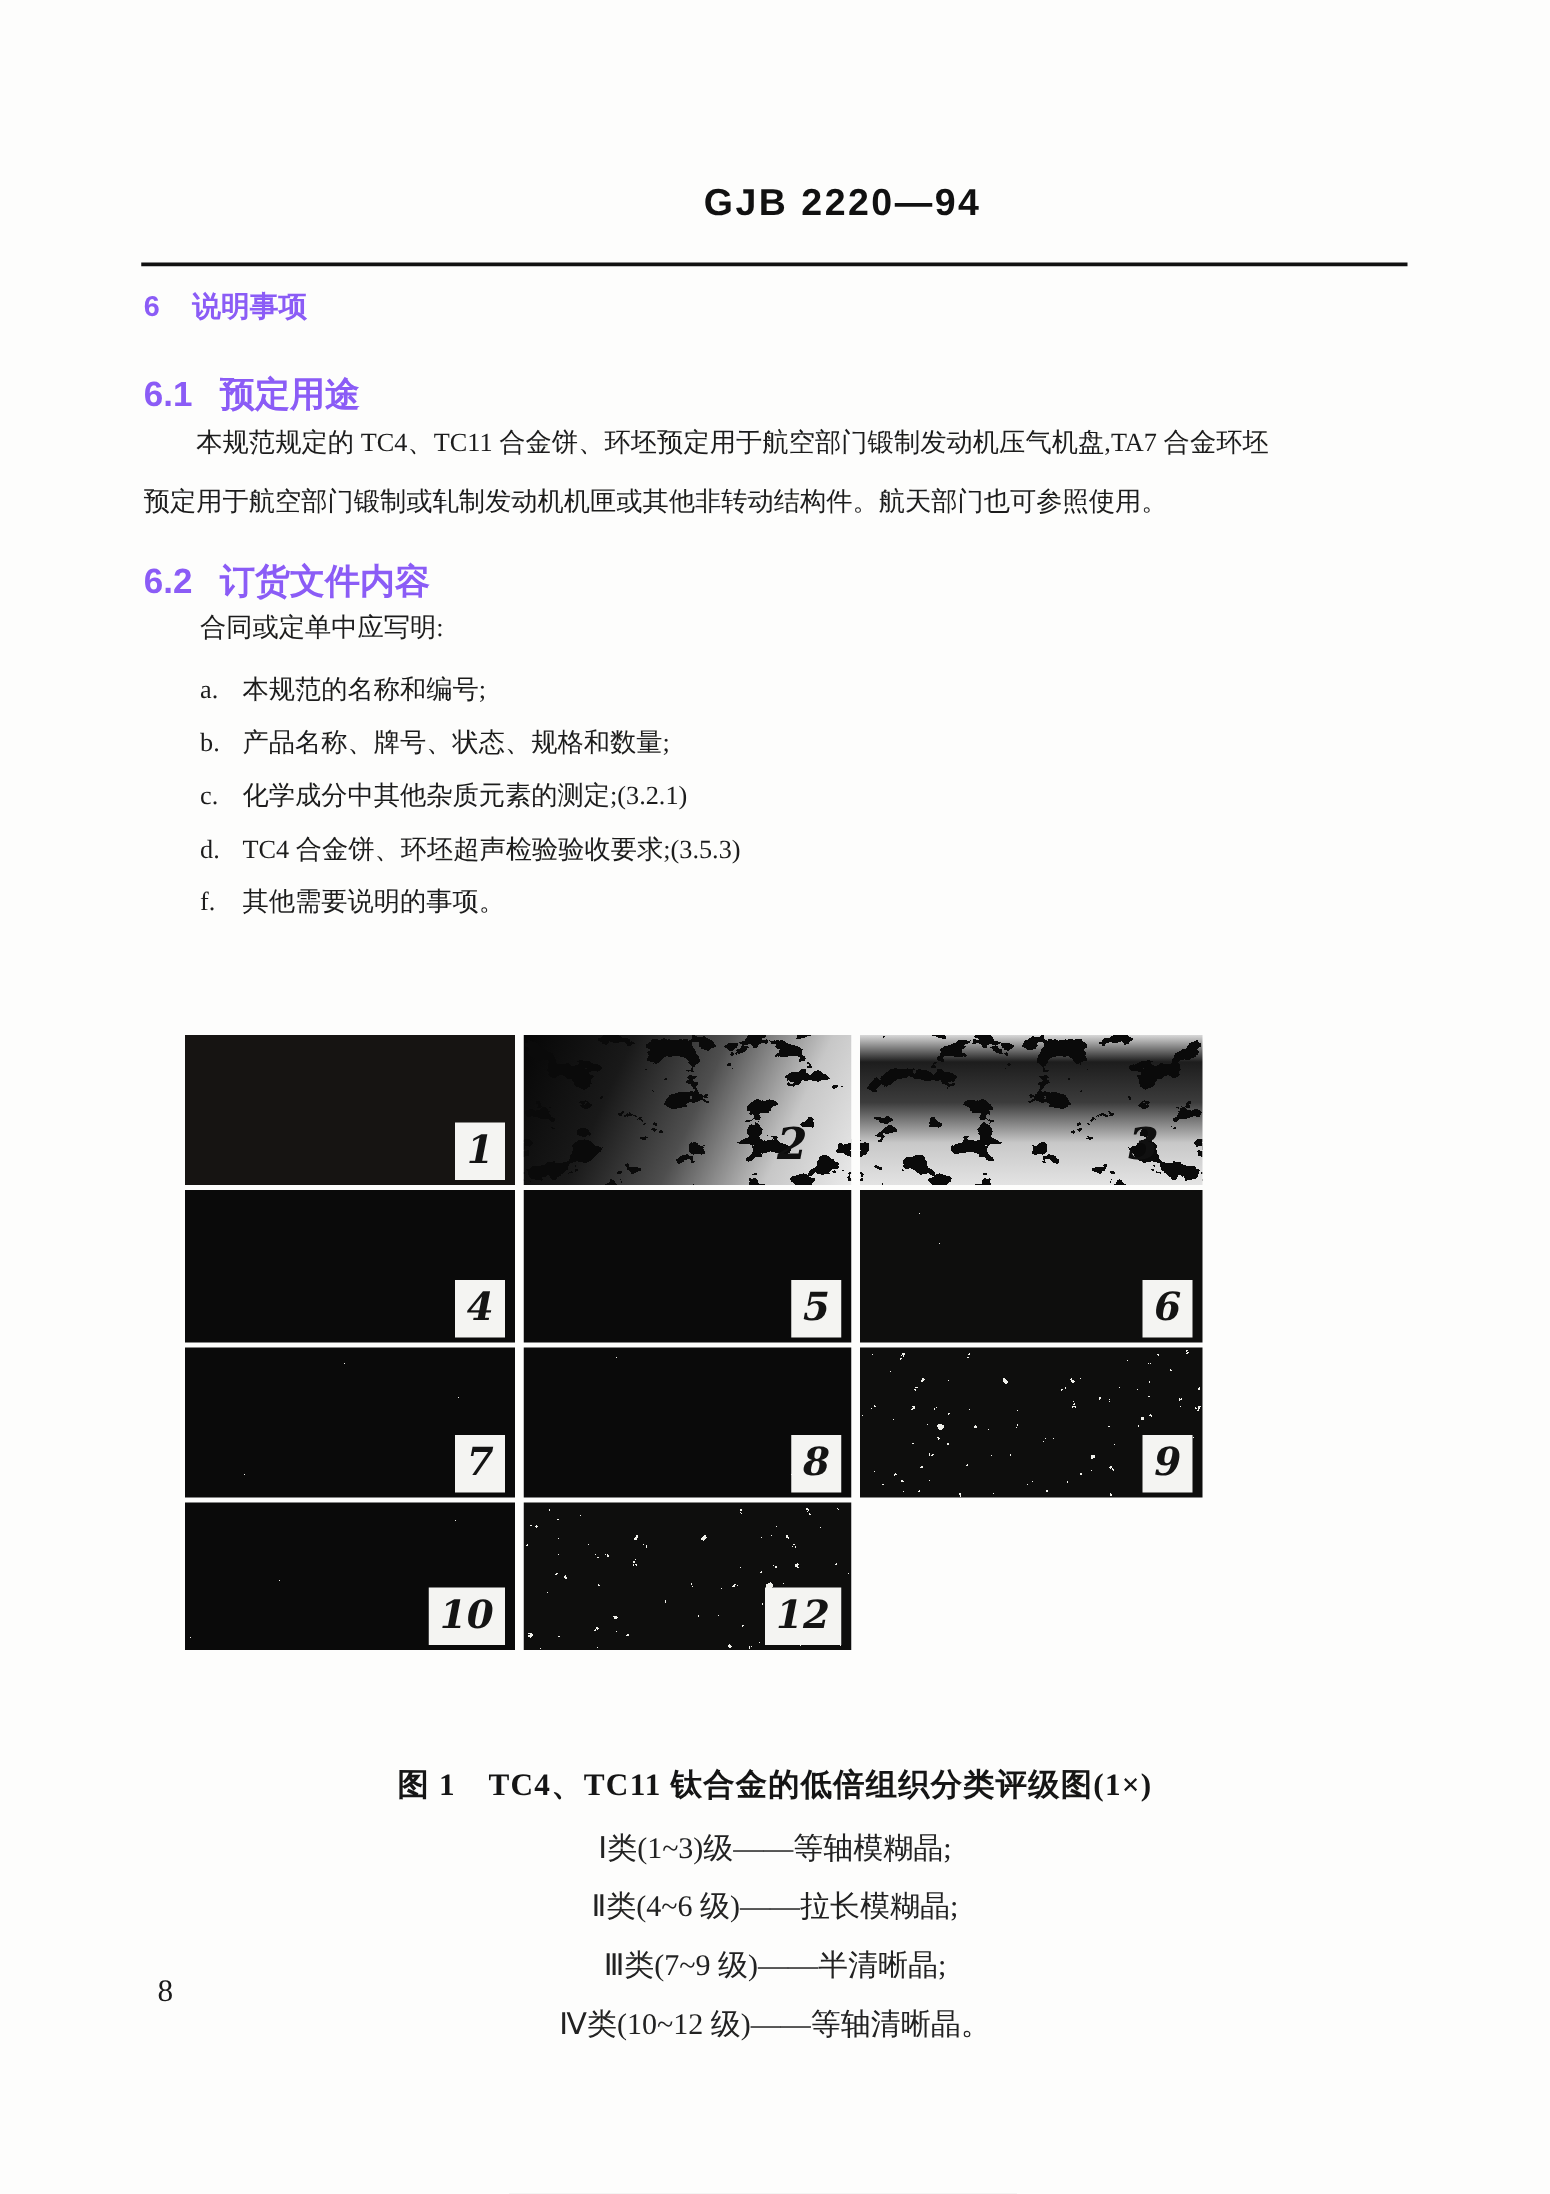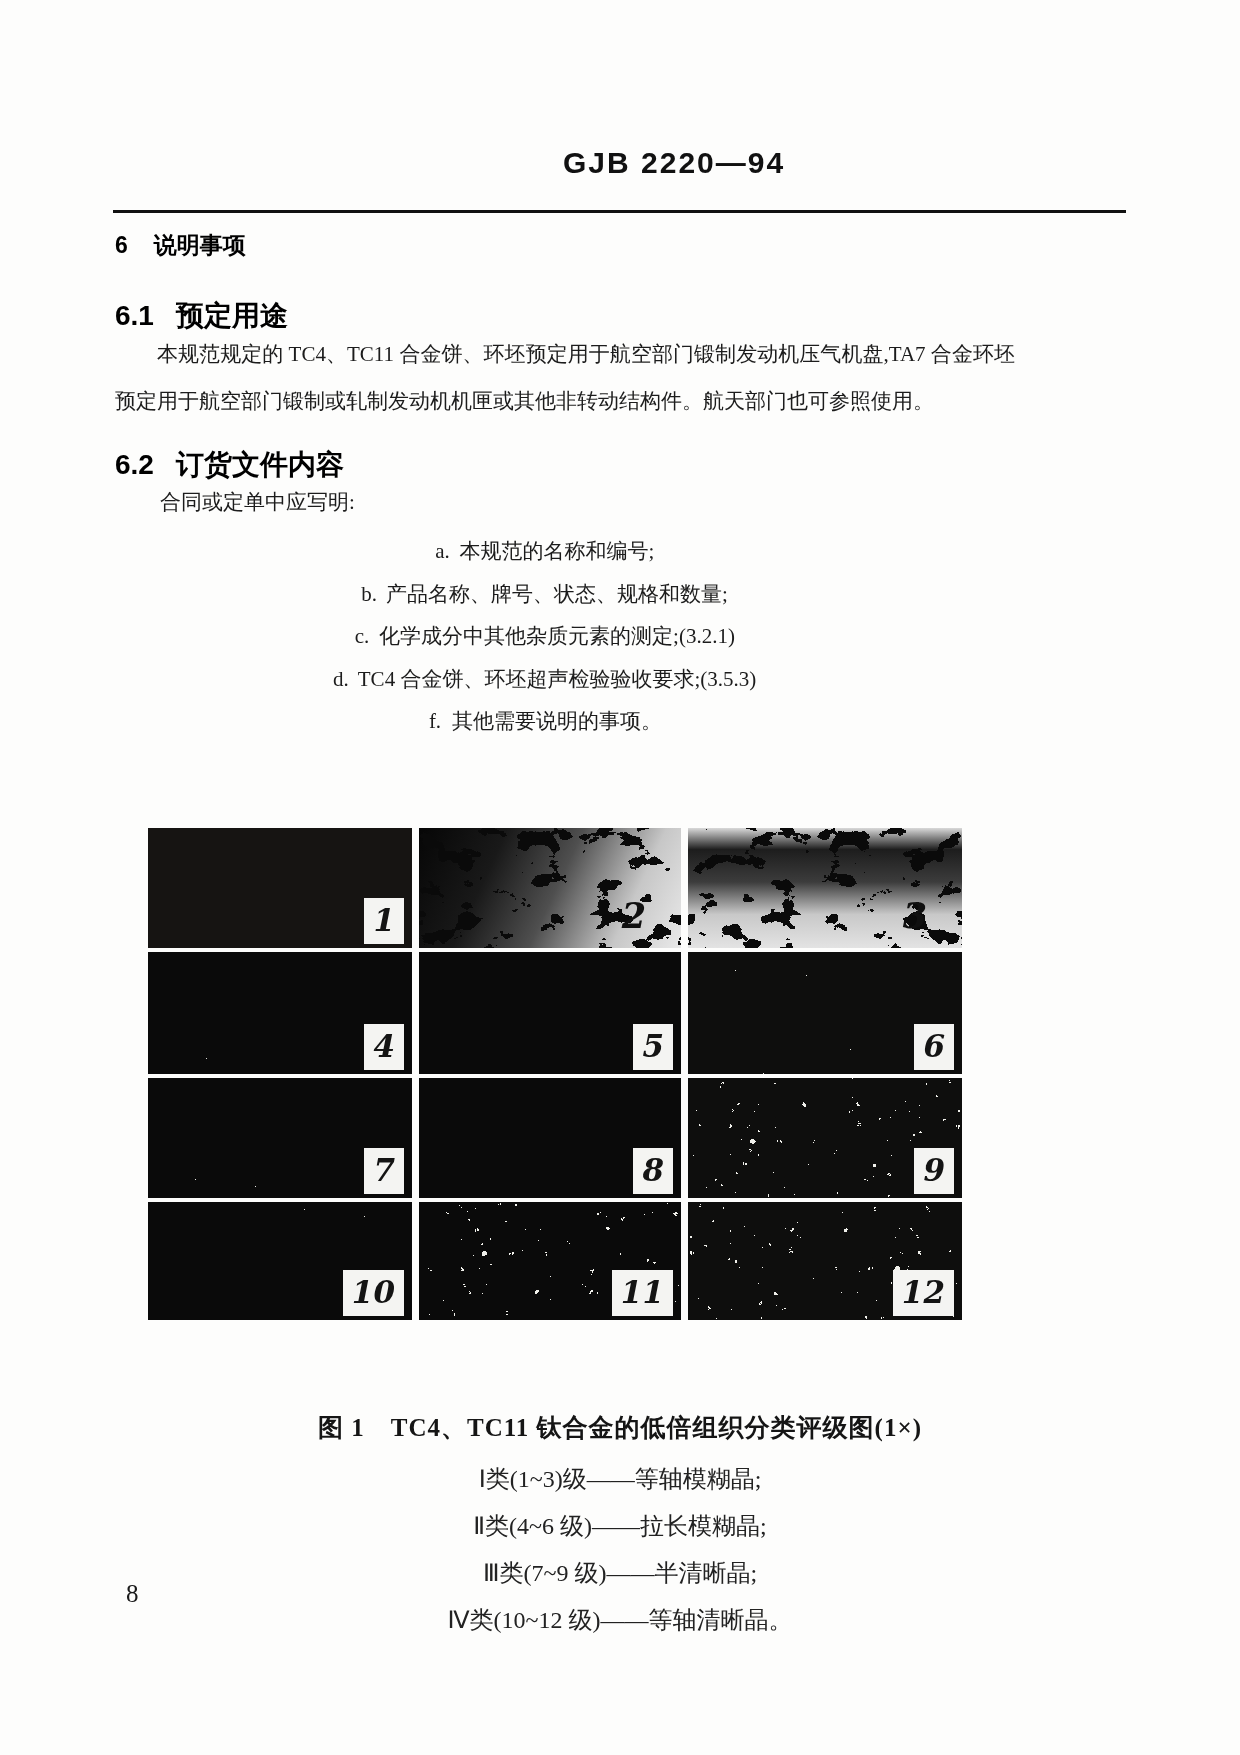--- a/index.html
+++ b/index.html
@@ -17,41 +17,41 @@
     font-family:"Liberation Sans", sans-serif;
     font-weight:bold;font-size:30px;letter-spacing:2px;color:#111;
   }
   .header-rule{
     position:absolute;top:210px;left:113px;width:1013px;height:3px;
     background:#111;
   }
   .h-sec{
     position:absolute;left:115px;
     font-family:"Liberation Sans", sans-serif;
-    font-weight:bold;font-size:23px;color:#000000;
+    font-weight:bold;font-size:23px;color:#8b5cf6;
   }
   .h-sec .num{margin-right:26px;}
   .h-sub .num{margin-right:22px;}
   .h6-pos{top:230px;}
   .h61-pos{top:297px;font-size:28px;}
   .h62-pos{top:446px;font-size:28px;}
   .para{
     position:absolute;top:331px;left:115px;width:900px;
     font-size:21px;line-height:47px;text-align:justify;
     text-indent:2em;margin:0;
   }
   .intro{
     position:absolute;top:488px;left:160px;
     font-size:21px;
   }
   .item-list{
     position:absolute;top:530px;left:160px;width:760px;
     font-size:21px;
   }
-  .item{height:42.5px;line-height:42.5px;white-space:nowrap;text-align:center;}
+  .item{height:42.5px;line-height:42.5px;white-space:nowrap;}
   .item .lbl{display:inline-block;min-width:34px;}
   
   .fig-grid{
     position:absolute;top:828px;left:148px;
     display:grid;
     grid-template-columns:264px 262px 274px;
     grid-template-rows:120px 122px 120px 118px;
     column-gap:7px;row-gap:4px;
   }
   .cell{position:relative;overflow:hidden;background:#0b0b0b;}
@@ -219,26 +219,20 @@
         </svg>
       <span class="tag">9</span>
     </div>
 
     <div class="cell bg-dark flipxy">
       <svg class="tex" preserveAspectRatio="none">
           <rect width="100%" height="100%" filter="url(#fSpeckFine)"></rect>
         </svg>
       <span class="tag">10</span>
     </div>
-    <div class="cell bg-dark flipy">
-      <svg class="tex" preserveAspectRatio="none">
-          <rect width="100%" height="100%" filter="url(#fSpeckCoarse)"></rect>
-        </svg>
-      <span class="tag">11</span>
-    </div>
     <div class="cell bg-dark2 flipx">
       <svg class="tex" preserveAspectRatio="none">
           <rect width="100%" height="100%" filter="url(#fSpeckCoarse)"></rect>
         </svg>
       <span class="tag">12</span>
     </div>
   </div>
 
   <div class="fig-caption">图 1　TC4、TC11 钛合金的低倍组织分类评级图(1×)</div>
 

